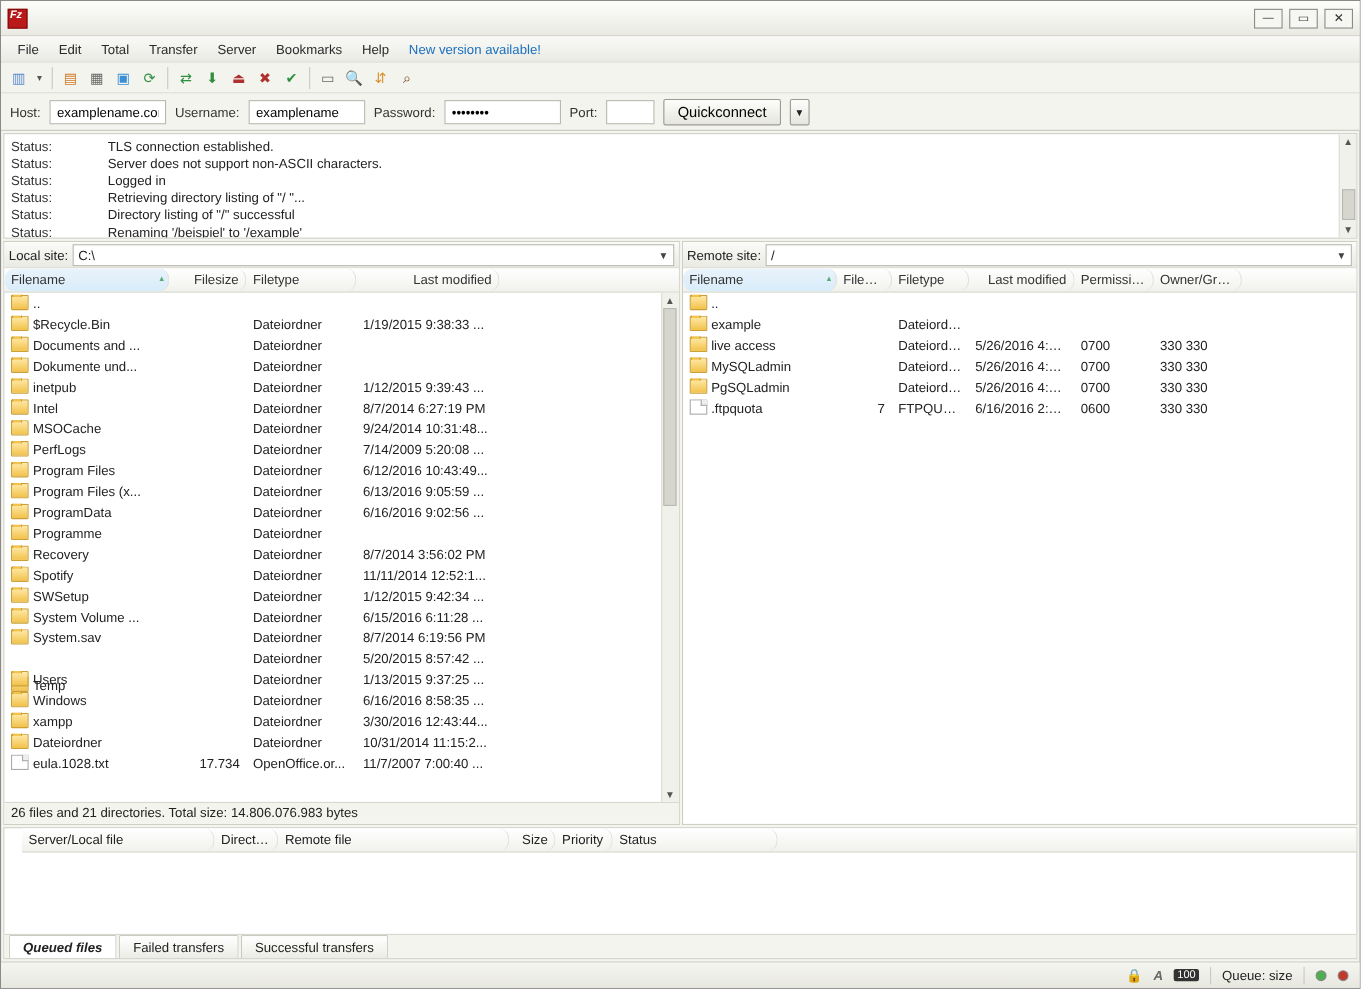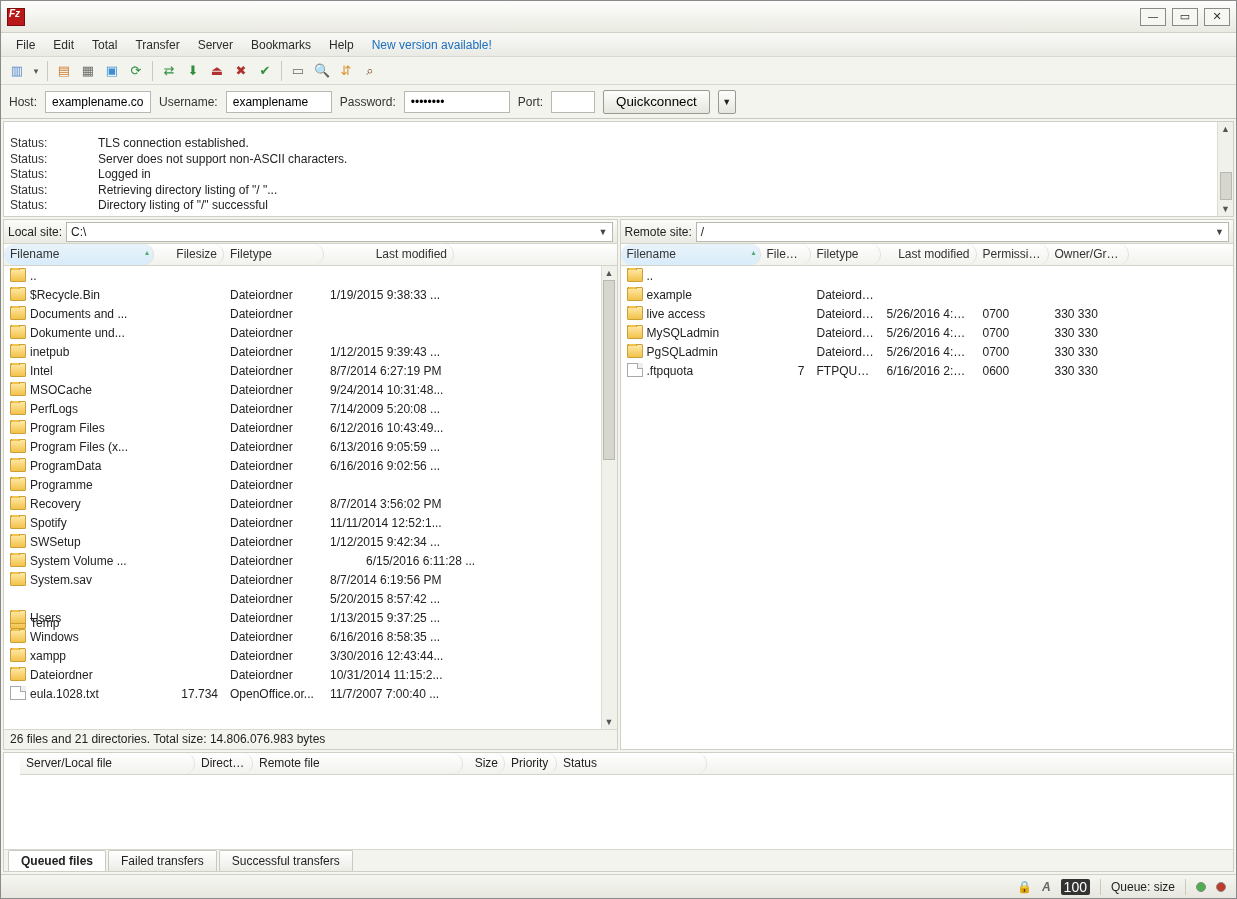--- a/index.html
+++ b/index.html
@@ -26,21 +26,21 @@
   .tb-drop { width:10px; display:flex; align-items:center; justify-content:center; color:#555; font-size:9px;}
   
   .quickbar { height:34px; background:#f4f4ee; display:flex; align-items:center; padding:4px 8px; gap:8px; border-bottom:1px solid #c9c9c0;}
   .qb-label { color:#333; }
   .qb-input { height:22px; border:1px solid #b8b8b0; background:#fff; padding:2px 6px; font-size:12px;}
   .qb-host{width:106px;} .qb-user{width:106px;} .qb-pass{width:106px;} .qb-port{width:44px;}
   .qb-btn { height:24px; padding:0 12px; border:1px solid #9a9a92; background:linear-gradient(#fdfdfb,#e6e6df); cursor:pointer; border-radius:2px;}
   .qb-drop { width:18px; height:24px; border:1px solid #9a9a92; background:linear-gradient(#fdfdfb,#e6e6df); display:flex; align-items:center; justify-content:center; font-size:9px; border-radius:2px; cursor:pointer;}
   
   .log { height:96px; background:#fff; border:1px solid #cfcfc6; margin:2px; overflow:hidden; position:relative;}
-  .log-inner{ padding:14px 6px; line-height:15.5px;}
+  .log-inner{ padding:4px 6px; line-height:15.5px;}
   .log-row{ display:flex; }
   .log-lbl{ width:88px; color:#333;}
   .log-msg{ color:#222;}
   .log-sb{ position:absolute; right:0; top:0; bottom:0; width:16px; background:#f1f1eb; border-left:1px solid #ddddd4; display:flex; flex-direction:column; align-items:center; justify-content:space-between; padding:2px 0;}
   .log-sb .arw{font-size:9px; color:#555;}
   .log-sb .thumb{ width:12px; height:28px; background:#d6d6cf; border:1px solid #b8b8b0; margin-bottom:4px;}
   
   .panes { flex:1 1 0; display:flex; gap:2px; padding:0 2px; min-height:0;}
   .pane { flex:1 1 0; display:flex; flex-direction:column; border:1px solid #cfcfc6; background:#fff; min-height:0;}
   .pathbar { height:24px; background:linear-gradient(#fbfbf8,#eaeae3); display:flex; align-items:center; gap:4px; padding:0 4px; border-bottom:1px solid #d4d4ca;}
@@ -65,21 +65,21 @@
   .list-sb .arw{font-size:9px; color:#555; padding:2px 0;}
   .list-sb .track{flex:1; width:12px; position:relative;}
   .list-sb .thumb{ position:absolute; left:0; top:0; width:12px; height:180px; background:#d6d6cf; border:1px solid #b8b8b0;}
   
   .pane-status { height:20px; background:#f4f4ee; border-top:1px solid #d8d8d0; padding:2px 6px; font-size:12px;}
   
   .queue { height:120px; margin:2px; border:1px solid #cfcfc6; background:#fff; display:flex; flex-direction:column;}
   .q-cols { height:22px; background:linear-gradient(#ffffff,#f1f1ed); display:flex; border-bottom:1px solid #d4d4ca;margin-left:16px;}
   .q-tabs { height:22px; display:flex; align-items:flex-end; background:#f4f4ee; border-top:1px solid #d8d8d0; padding-left:4px;}
   .q-tab { padding:3px 12px; border:1px solid #c9c9c0; border-bottom:none; background:linear-gradient(#fff,#ececE6); margin-right:2px; cursor:pointer; border-radius:2px 2px 0 0;}
-  .q-tab.active{ background:#fff; font-weight:600;}
+  .q-tab.active{ background:#fff; font-weight:600;font-style:italic;}
   .q-body{ flex:1;}
   
   .statusbar { height:24px; background:linear-gradient(#f6f6f1,#e7e7e0); border-top:1px solid #cfcfc6; display:flex; align-items:center; justify-content:flex-end; padding:0 10px; gap:10px; font-size:12px;}
   .sb-ic{ font-size:12px; color:#666;}
   .led{ width:10px; height:10px; border-radius:50%; display:inline-block; border:1px solid #888;}
   .led.green{background:#4caf50;} .led.red{background:#c0392b;}
   .sb-sep{width:1px; height:16px; background:#c9c9c0;}
 </style>
 </head>
 <body>
@@ -282,21 +282,21 @@
             <div class="row">
               <div class="cell" style="width: 150px;"><span class="ic folder"></span><span>SWSetup</span></div>
               <div class="cell" style="width: 70px; text-align: right;"></div>
               <div class="cell" style="width: 100px;">Dateiordner</div>
               <div class="cell" style="width: 130px;">1/12/2015 9:42:34 ...</div>
             </div>
             <div class="row">
               <div class="cell" style="width: 150px;"><span class="ic folder"></span><span>System Volume ...</span></div>
               <div class="cell" style="width: 70px; text-align: right;"></div>
               <div class="cell" style="width: 100px;">Dateiordner</div>
-              <div class="cell" style="width: 130px; margin-left: 36px;">6/15/2016 6:11:28 ...</div>
+              <div class="cell" style="width: 130px;">6/15/2016 6:11:28 ...</div>
             </div>
             <div class="row">
               <div class="cell" style="width: 150px;"><span class="ic folder"></span><span>System.sav</span></div>
               <div class="cell" style="width: 70px; text-align: right;"></div>
               <div class="cell" style="width: 100px;">Dateiordner</div>
               <div class="cell" style="width: 130px;">8/7/2014 6:19:56 PM</div>
             </div>
             <div class="row">
               <div class="cell" style="width: 150px; margin-top: 48px;"><span class="ic folder"></span><span>Temp</span></div>
               <div class="cell" style="width: 70px; text-align: right;"></div>
@@ -429,20 +429,20 @@
     <div class="q-tabs" id="queue-tabs">
         <div class="q-tab active">Queued files</div>
         <div class="q-tab">Failed transfers</div>
         <div class="q-tab">Successful transfers</div>
       </div>
   </div>
 
   <div class="statusbar">
     <span class="sb-ic">🔒</span>
     <span class="sb-ic" style="font-style:italic;font-weight:bold;">A</span>
-    <span class="sb-ic" style="background:#333;color:#fff;padding:0 3px;border-radius:2px;font-size:14px;">100</span>
+    <span class="sb-ic" style="background:#333;color:#fff;padding:0 3px;border-radius:2px;font-size:10px;">100</span>
     <div class="sb-sep"></div>
     <span>Queue: size</span>
     <div class="sb-sep"></div>
     <span class="led green"></span>
     <span class="led red"></span>
   </div>
 </div>
 
 </body></html>

